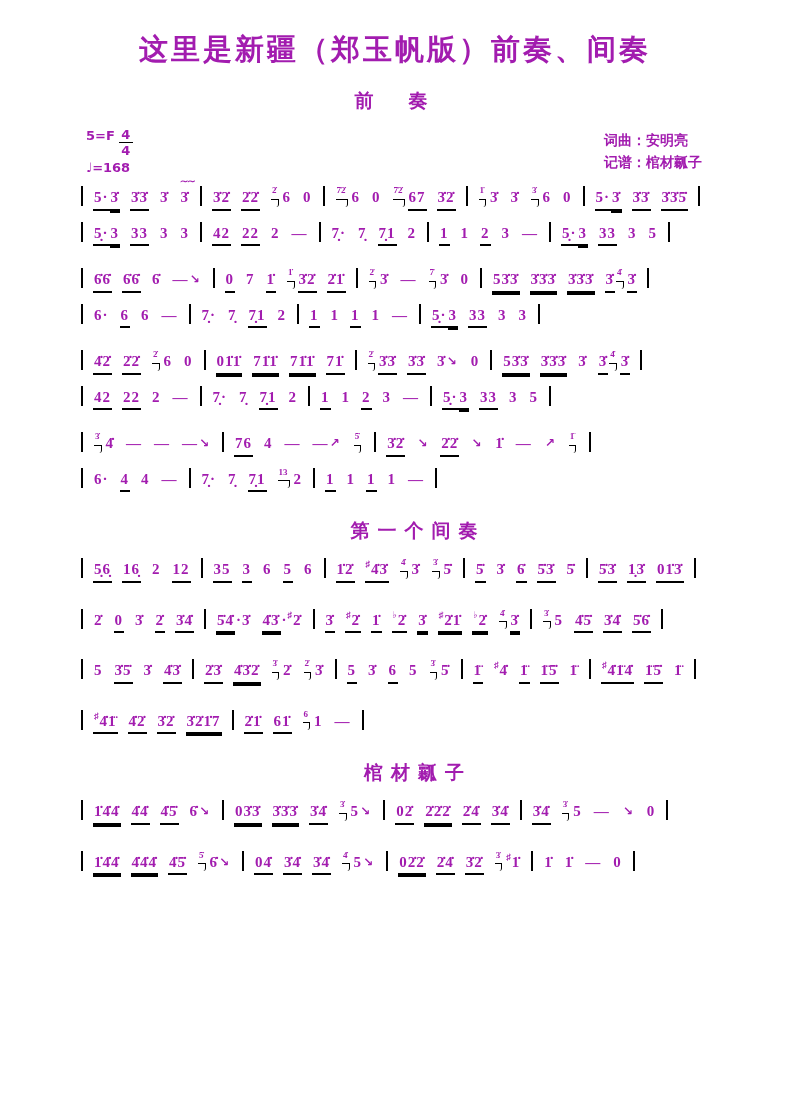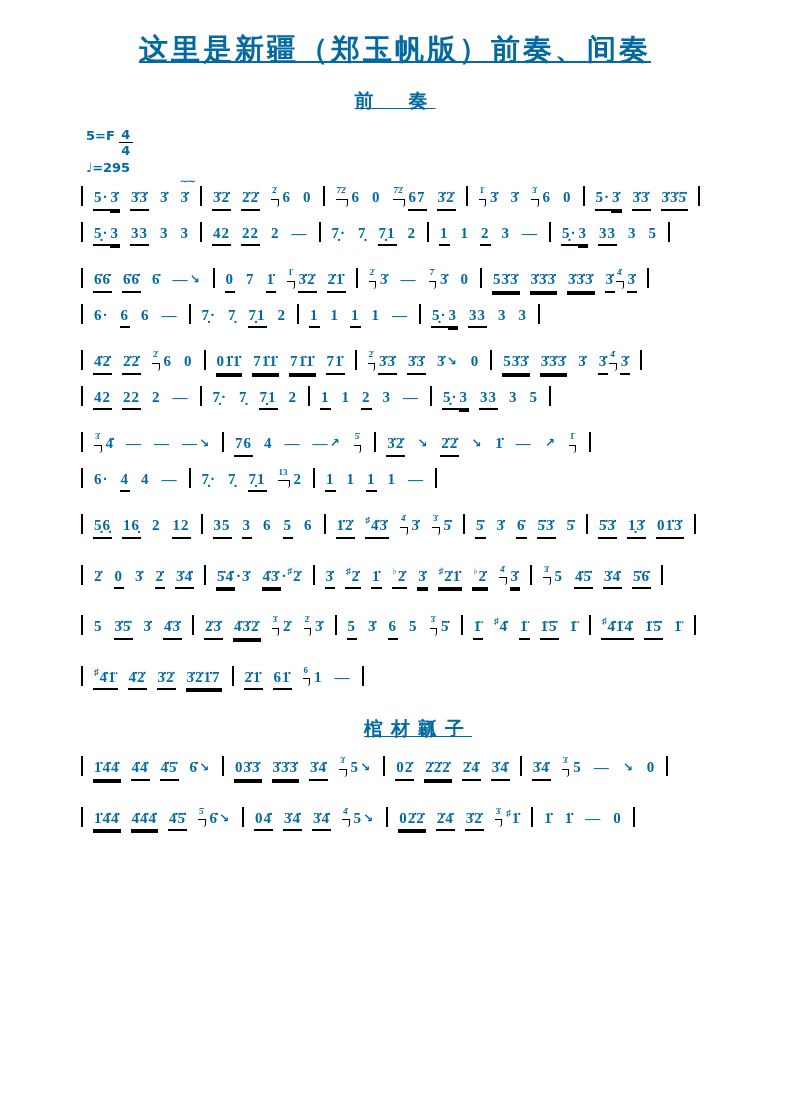--- a/index.html
+++ b/index.html
@@ -1,17 +1,17 @@
 <!DOCTYPE html>
 <html><head>
 <meta charset="utf-8">
 <style>
   html,body{margin:0;padding:0;background:#fff;}
-  .page{width:790px;height:1119px;background:#fff;color:#0369a1;position:relative;overflow:hidden;
-        font-family:"Liberation Serif","DejaVu Serif",serif;text-decoration:underline;}
+  .page{width:790px;height:1119px;background:#fff;color:#a21caf;position:relative;overflow:hidden;
+        font-family:"Liberation Serif","DejaVu Serif",serif;}
   .title{text-align:center;font-size:29px;font-weight:bold;letter-spacing:3px;padding-top:30px;margin:0 0 14px 0;}
   .sec-heading{text-align:center;font-size:19px;font-weight:bold;letter-spacing:8px;margin:26px 0 14px 0;}
   .first-heading{margin-top:18px;}
   .header-row{position:relative;height:52px;margin:0 58px 2px 58px;}
   .meta{position:absolute;left:28px;top:0;font-size:13px;font-weight:bold;font-family:"DejaVu Sans",sans-serif;}
   .keyline{display:flex;align-items:flex-start;gap:4px;}
   .frac{display:inline-flex;flex-direction:column;align-items:center;line-height:1;font-size:13px;}
   .fracbar{width:14px;border-top:1.5px solid #000;margin:1px 0;}
   .tempoline{margin-top:3px;font-size:13px;}
   .credits{position:absolute;right:30px;top:2px;font-size:14px;font-weight:bold;line-height:1.55;}
@@ -47,42 +47,47 @@
     <div class="meta">
       <div class="keyline">
         <span>5=F</span>
         <span class="frac">
           <span>4</span>
           <span class="fracbar"></span>
           <span>4</span>
         </span>
       </div>
       <div class="tempoline">
-        <span>♩</span><span>=295</span>
+        <span>♩</span><span>=168</span>
       </div>
+    </div>
+    <div class="credits">
+      <div>词曲：安明亮</div>
+      <div>记谱：棺材瓤子</div>
     </div>
   </div>
 
   <div id="music">
       <div class="system">
         <div class="music-line"><span class="bar"></span><span class="measure"><span class="grp"><span class="note u1">5·</span><span class="note u2">3̇</span></span><span class="grp"><span class="note u1">3̇3̇</span></span><span class="grp"><span class="note">3̇</span></span><span class="grp"><span class="note">3̇</span><span class="trill">∼∼</span></span></span><span class="bar"></span><span class="measure"><span class="grp"><span class="note u1">3̇2̇</span></span><span class="grp"><span class="note u1">2̇2̇</span></span><span class="grp"><span class="grace">2̇</span><span class="note">6</span></span><span class="grp"><span class="note">0</span></span></span><span class="bar"></span><span class="measure"><span class="grp"><span class="grace">7̇2̇</span><span class="note">6</span></span><span class="grp"><span class="note">0</span></span><span class="grp"><span class="grace">7̇2̇</span><span class="note u1">67</span></span><span class="grp"><span class="note u1">3̇2̇</span></span></span><span class="bar"></span><span class="measure"><span class="grp"><span class="grace">1̇</span><span class="note">3̇</span></span><span class="grp"><span class="note">3̇</span></span><span class="grp"><span class="grace">3̇</span><span class="note">6</span></span><span class="grp"><span class="note">0</span></span></span><span class="bar"></span><span class="measure"><span class="grp"><span class="note u1">5·</span><span class="note u2">3̇</span></span><span class="grp"><span class="note u1">3̇3̇</span></span><span class="grp"><span class="note u1">3̇3̇5̇</span></span></span><span class="bar"></span></div>
         <div class="music-line"><span class="bar"></span><span class="measure"><span class="grp"><span class="note u1">5̣·</span><span class="note u2">3</span></span><span class="grp"><span class="note u1">33</span></span><span class="grp"><span class="note">3</span></span><span class="grp"><span class="note">3</span></span></span><span class="bar"></span><span class="measure"><span class="grp"><span class="note u1">42</span></span><span class="grp"><span class="note u1">22</span></span><span class="grp"><span class="note">2</span></span><span class="grp"><span class="note">—</span></span></span><span class="bar"></span><span class="measure"><span class="grp"><span class="note">7̣·</span></span><span class="grp"><span class="note">7̣</span></span><span class="grp"><span class="note u1">7̣1</span></span><span class="grp"><span class="note">2</span></span></span><span class="bar"></span><span class="measure"><span class="grp"><span class="note u1">1</span></span><span class="grp"><span class="note">1</span></span><span class="grp"><span class="note u1">2</span></span><span class="grp"><span class="note">3</span></span><span class="grp"><span class="note">—</span></span></span><span class="bar"></span><span class="measure"><span class="grp"><span class="note u1">5̣·</span><span class="note u2">3</span></span><span class="grp"><span class="note u1">33</span></span><span class="grp"><span class="note">3</span></span><span class="grp"><span class="note">5</span></span></span><span class="bar"></span></div>
       </div>
       <div class="system">
         <div class="music-line"><span class="bar"></span><span class="measure"><span class="grp"><span class="note u1">6̇6̇</span></span><span class="grp"><span class="note u1">6̇6̇</span></span><span class="grp"><span class="note">6̇</span></span><span class="grp"><span class="note">—<span class="arr">↘</span></span></span></span><span class="bar"></span><span class="measure"><span class="grp"><span class="note u1">0</span></span><span class="grp"><span class="note">7</span></span><span class="grp"><span class="note u1">1̇</span></span><span class="grp"><span class="grace">1̇</span><span class="note u1">3̇2̇</span></span><span class="grp"><span class="note u1">2̇1̇</span></span></span><span class="bar"></span><span class="measure"><span class="grp"><span class="grace">2̇</span><span class="note">3̇</span></span><span class="grp"><span class="note">—</span></span><span class="grp"><span class="grace">7̇</span><span class="note">3̇</span></span><span class="grp"><span class="note">0</span></span></span><span class="bar"></span><span class="measure"><span class="grp"><span class="note u2">53̇3̇</span></span><span class="grp"><span class="note u2">3̇3̇3̇</span></span><span class="grp"><span class="note u2">3̇3̇3̇</span></span><span class="grp"><span class="note u1">3̇</span><span class="grace">4̇</span><span class="note u1">3̇</span></span></span><span class="bar"></span></div>
         <div class="music-line"><span class="bar"></span><span class="measure"><span class="grp"><span class="note">6·</span></span><span class="grp"><span class="note u1">6</span></span><span class="grp"><span class="note">6</span></span><span class="grp"><span class="note">—</span></span></span><span class="bar"></span><span class="measure"><span class="grp"><span class="note">7̣·</span></span><span class="grp"><span class="note">7̣</span></span><span class="grp"><span class="note u1">7̣1</span></span><span class="grp"><span class="note">2</span></span></span><span class="bar"></span><span class="measure"><span class="grp"><span class="note u1">1</span></span><span class="grp"><span class="note">1</span></span><span class="grp"><span class="note u1">1</span></span><span class="grp"><span class="note">1</span></span><span class="grp"><span class="note">—</span></span></span><span class="bar"></span><span class="measure"><span class="grp"><span class="note u1">5̣·</span><span class="note u2">3</span></span><span class="grp"><span class="note u1">33</span></span><span class="grp"><span class="note">3</span></span><span class="grp"><span class="note">3</span></span></span><span class="bar"></span></div>
       </div>
       <div class="system">
         <div class="music-line"><span class="bar"></span><span class="measure"><span class="grp"><span class="note u1">4̇2̇</span></span><span class="grp"><span class="note u1">2̇2̇</span></span><span class="grp"><span class="grace">2̇</span><span class="note">6</span></span><span class="grp"><span class="note">0</span></span></span><span class="bar"></span><span class="measure"><span class="grp"><span class="note u2">01̇1̇</span></span><span class="grp"><span class="note u2">71̇1̇</span></span><span class="grp"><span class="note u2">71̇1̇</span></span><span class="grp"><span class="note u1">71̇</span></span></span><span class="bar"></span><span class="measure"><span class="grp"><span class="grace">2̇</span><span class="note u1">3̇3̇</span></span><span class="grp"><span class="note u1">3̇3̇</span></span><span class="grp"><span class="note">3̇<span class="arr">↘</span></span></span><span class="grp"><span class="note">0</span></span></span><span class="bar"></span><span class="measure"><span class="grp"><span class="note u2">53̇3̇</span></span><span class="grp"><span class="note u2">3̇3̇3̇</span></span><span class="grp"><span class="note">3̇</span></span><span class="grp"><span class="note u1">3̇</span><span class="grace">4̇</span><span class="note u1">3̇</span></span></span><span class="bar"></span></div>
         <div class="music-line"><span class="bar"></span><span class="measure"><span class="grp"><span class="note u1">42</span></span><span class="grp"><span class="note u1">22</span></span><span class="grp"><span class="note">2</span></span><span class="grp"><span class="note">—</span></span></span><span class="bar"></span><span class="measure"><span class="grp"><span class="note">7̣·</span></span><span class="grp"><span class="note">7̣</span></span><span class="grp"><span class="note u1">7̣1</span></span><span class="grp"><span class="note">2</span></span></span><span class="bar"></span><span class="measure"><span class="grp"><span class="note u1">1</span></span><span class="grp"><span class="note">1</span></span><span class="grp"><span class="note u1">2</span></span><span class="grp"><span class="note">3</span></span><span class="grp"><span class="note">—</span></span></span><span class="bar"></span><span class="measure"><span class="grp"><span class="note u1">5̣·</span><span class="note u2">3</span></span><span class="grp"><span class="note u1">33</span></span><span class="grp"><span class="note">3</span></span><span class="grp"><span class="note">5</span></span></span><span class="bar"></span></div>
       </div>
       <div class="system">
         <div class="music-line"><span class="bar"></span><span class="measure"><span class="grp"><span class="grace">3̇</span><span class="note">4̇</span></span><span class="grp"><span class="note">—</span></span><span class="grp"><span class="note">—</span></span><span class="grp"><span class="note">—<span class="arr">↘</span></span></span></span><span class="bar"></span><span class="measure"><span class="grp"><span class="note u1">76</span></span><span class="grp"><span class="note">4</span></span><span class="grp"><span class="note">—</span></span><span class="grp"><span class="note">—<span class="arr">↗</span></span></span><span class="grp"><span class="grace">5̇</span></span></span><span class="bar"></span><span class="measure"><span class="grp"><span class="note u1">3̇2̇</span></span><span class="grp"><span class="note"><span class="arr">↘</span></span></span><span class="grp"><span class="note u1">2̇2̇</span></span><span class="grp"><span class="note"><span class="arr">↘</span></span></span><span class="grp"><span class="note">1̇</span></span><span class="grp"><span class="note">—</span></span><span class="grp"><span class="note"><span class="arr">↗</span></span></span><span class="grp"><span class="grace">1̈</span></span></span><span class="bar"></span></div>
         <div class="music-line"><span class="bar"></span><span class="measure"><span class="grp"><span class="note">6·</span></span><span class="grp"><span class="note u1">4</span></span><span class="grp"><span class="note">4</span></span><span class="grp"><span class="note">—</span></span></span><span class="bar"></span><span class="measure"><span class="grp"><span class="note">7̣·</span></span><span class="grp"><span class="note">7̣</span></span><span class="grp"><span class="note u1">7̣1</span></span><span class="grp"><span class="grace">13</span><span class="note">2</span></span></span><span class="bar"></span><span class="measure"><span class="grp"><span class="note u1">1</span></span><span class="grp"><span class="note">1</span></span><span class="grp"><span class="note u1">1</span></span><span class="grp"><span class="note">1</span></span><span class="grp"><span class="note">—</span></span></span><span class="bar"></span></div>
       </div>
+      <div class="sec-heading">第一个间奏</div>
       <div class="solo">
         <div class="music-line"><span class="bar"></span><span class="measure"><span class="grp"><span class="note u1">5̣6̣</span></span><span class="grp"><span class="note u1">16̣</span></span><span class="grp"><span class="note">2</span></span><span class="grp"><span class="note u1">12</span></span></span><span class="bar"></span><span class="measure"><span class="grp"><span class="note u1">35</span></span><span class="grp"><span class="note u1">3</span></span><span class="grp"><span class="note">6</span></span><span class="grp"><span class="note u1">5</span></span><span class="grp"><span class="note">6</span></span></span><span class="bar"></span><span class="measure"><span class="grp"><span class="note u1">1̇2̇</span></span><span class="grp"><span class="note u1"><span class="acc">♯</span>4̇3̇</span></span><span class="grp"><span class="grace">4̇</span><span class="note">3̇</span></span><span class="grp"><span class="grace">3̇</span><span class="note">5̇</span></span></span><span class="bar"></span><span class="measure"><span class="grp"><span class="note u1">5̇</span></span><span class="grp"><span class="note">3̇</span></span><span class="grp"><span class="note u1">6̇</span></span><span class="grp"><span class="note u1">5̇3̇</span></span><span class="grp"><span class="note">5̇</span></span></span><span class="bar"></span><span class="measure"><span class="grp"><span class="note u1">5̇3̇</span></span><span class="grp"><span class="note u1">1̣3̇</span></span><span class="grp"><span class="note u1">01̇3̇</span></span></span><span class="bar"></span></div>
         <div class="music-line"><span class="bar"></span><span class="measure"><span class="grp"><span class="note">2̇</span></span><span class="grp"><span class="note u1">0</span></span><span class="grp"><span class="note">3̇</span></span><span class="grp"><span class="note u1">2̇</span></span><span class="grp"><span class="note u1">3̇4̇</span></span></span><span class="bar"></span><span class="measure"><span class="grp"><span class="note u2">5̇4̇</span><span class="note">·3̇</span></span><span class="grp"><span class="note u2">4̇3̇</span><span class="note">·<span class="acc">♯</span>2̇</span></span></span><span class="bar"></span><span class="measure"><span class="grp"><span class="note u1">3̇</span></span><span class="grp"><span class="note u1"><span class="acc">♯</span>2̇</span></span><span class="grp"><span class="note u1">1̇</span></span><span class="grp"><span class="note u1"><span class="acc">♭</span>2̇</span></span><span class="grp"><span class="note u2">3̇</span></span><span class="grp"><span class="note u2"><span class="acc">♯</span>2̇1̇</span></span><span class="grp"><span class="note u2"><span class="acc">♭</span>2̇</span></span><span class="grp"><span class="grace">4̇</span><span class="note u2">3̇</span></span></span><span class="bar"></span><span class="measure"><span class="grp"><span class="grace">3̇</span><span class="note">5</span></span><span class="grp"><span class="note u1">4̇5̇</span></span><span class="grp"><span class="note u1">3̇4̇</span></span><span class="grp"><span class="note u1">5̇6̇</span></span></span><span class="bar"></span></div>
         <div class="music-line"><span class="bar"></span><span class="measure"><span class="grp"><span class="note">5</span></span><span class="grp"><span class="note u1">3̇5̇</span></span><span class="grp"><span class="note">3̇</span></span><span class="grp"><span class="note u1">4̇3̇</span></span></span><span class="bar"></span><span class="measure"><span class="grp"><span class="note u1">2̇3̇</span></span><span class="grp"><span class="note u2">4̇3̇2̇</span></span><span class="grp"><span class="grace">3̇</span><span class="note">2̇</span></span><span class="grp"><span class="grace">2̇</span><span class="note">3̇</span></span></span><span class="bar"></span><span class="measure"><span class="grp"><span class="note u1">5</span></span><span class="grp"><span class="note">3̇</span></span><span class="grp"><span class="note u1">6</span></span><span class="grp"><span class="note">5</span></span><span class="grp"><span class="grace">3̇</span><span class="note">5̇</span></span></span><span class="bar"></span><span class="measure"><span class="grp"><span class="note u1">1̈</span></span><span class="grp"><span class="note"><span class="acc">♯</span>4̇</span></span><span class="grp"><span class="note u1">1̈</span></span><span class="grp"><span class="note u1">1̈5̇</span></span><span class="grp"><span class="note">1̈</span></span></span><span class="bar"></span><span class="measure"><span class="grp"><span class="note u1"><span class="acc">♯</span>4̇1̈4̇</span></span><span class="grp"><span class="note u1">1̈5̇</span></span><span class="grp"><span class="note">1̈</span></span></span><span class="bar"></span></div>
         <div class="music-line"><span class="bar"></span><span class="measure"><span class="grp"><span class="note u1"><span class="acc">♯</span>4̇1̈</span></span><span class="grp"><span class="note u1">4̇2̇</span></span><span class="grp"><span class="note u1">3̇2̇</span></span><span class="grp"><span class="note u2">3̇2̇1̇7</span></span></span><span class="bar"></span><span class="measure"><span class="grp"><span class="note u1">2̇1̇</span></span><span class="grp"><span class="note u1">61̇</span></span><span class="grp"><span class="grace">6</span><span class="note">1</span></span><span class="grp"><span class="note">—</span></span></span><span class="bar"></span></div>
       </div>
       <div class="sec-heading">棺材瓤子</div>
       <div class="solo">
         <div class="music-line"><span class="bar"></span><span class="measure"><span class="grp"><span class="note u2">1̇4̇4̇</span></span><span class="grp"><span class="note u1">4̇4̇</span></span><span class="grp"><span class="note u1">4̇5̇</span></span><span class="grp"><span class="note">6̇<span class="arr">↘</span></span></span></span><span class="bar"></span><span class="measure"><span class="grp"><span class="note u2">03̇3̇</span></span><span class="grp"><span class="note u2">3̇3̇3̇</span></span><span class="grp"><span class="note u1">3̇4̇</span></span><span class="grp"><span class="grace">3̇</span><span class="note">5<span class="arr">↘</span></span></span></span><span class="bar"></span><span class="measure"><span class="grp"><span class="note u1">02̇</span></span><span class="grp"><span class="note u2">2̇2̇2̇</span></span><span class="grp"><span class="note u1">2̇4̇</span></span><span class="grp"><span class="note u1">3̇4̇</span></span></span><span class="bar"></span><span class="measure"><span class="grp"><span class="note u1">3̇4̇</span></span><span class="grp"><span class="grace">3̇</span><span class="note">5</span></span><span class="grp"><span class="note">—</span></span><span class="grp"><span class="note"><span class="arr">↘</span></span></span><span class="grp"><span class="note">0</span></span></span><span class="bar"></span></div>
         <div class="music-line"><span class="bar"></span><span class="measure"><span class="grp"><span class="note u2">1̇4̇4̇</span></span><span class="grp"><span class="note u2">4̇4̇4̇</span></span><span class="grp"><span class="note u1">4̇5̇</span></span><span class="grp"><span class="grace">5̇</span><span class="note">6̇<span class="arr">↘</span></span></span></span><span class="bar"></span><span class="measure"><span class="grp"><span class="note u1">04̇</span></span><span class="grp"><span class="note u1">3̇4̇</span></span><span class="grp"><span class="note u1">3̇4̇</span></span><span class="grp"><span class="grace">4̇</span><span class="note">5<span class="arr">↘</span></span></span></span><span class="bar"></span><span class="measure"><span class="grp"><span class="note u2">02̇2̇</span></span><span class="grp"><span class="note u1">2̇4̇</span></span><span class="grp"><span class="note u1">3̇2̇</span></span><span class="grp"><span class="grace">3̇</span><span class="note"><span class="acc">♯</span>1̇</span></span></span><span class="bar"></span><span class="measure"><span class="grp"><span class="note">1̇</span></span><span class="grp"><span class="note">1̇</span></span><span class="grp"><span class="note">—</span></span><span class="grp"><span class="note">0</span></span></span><span class="bar"></span></div>

